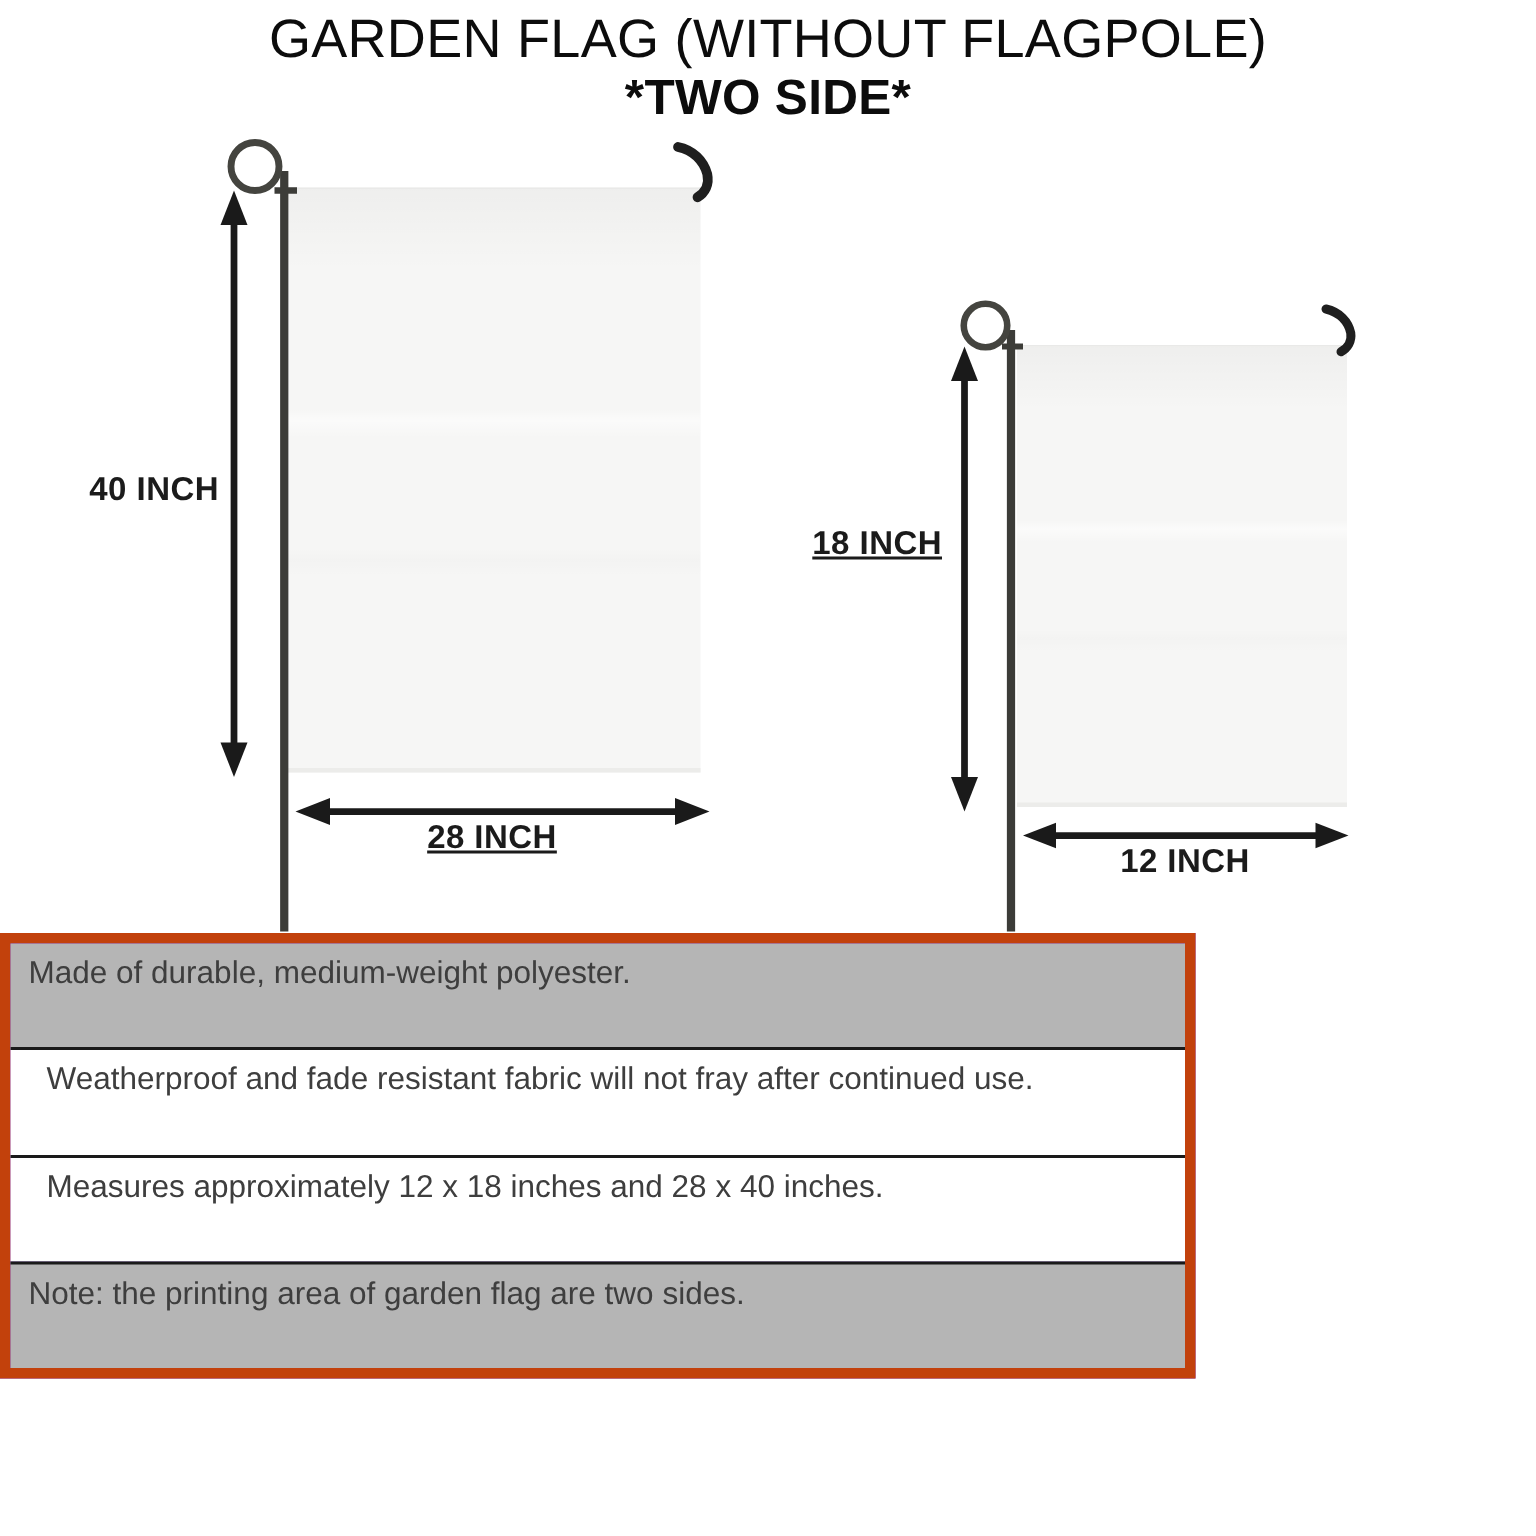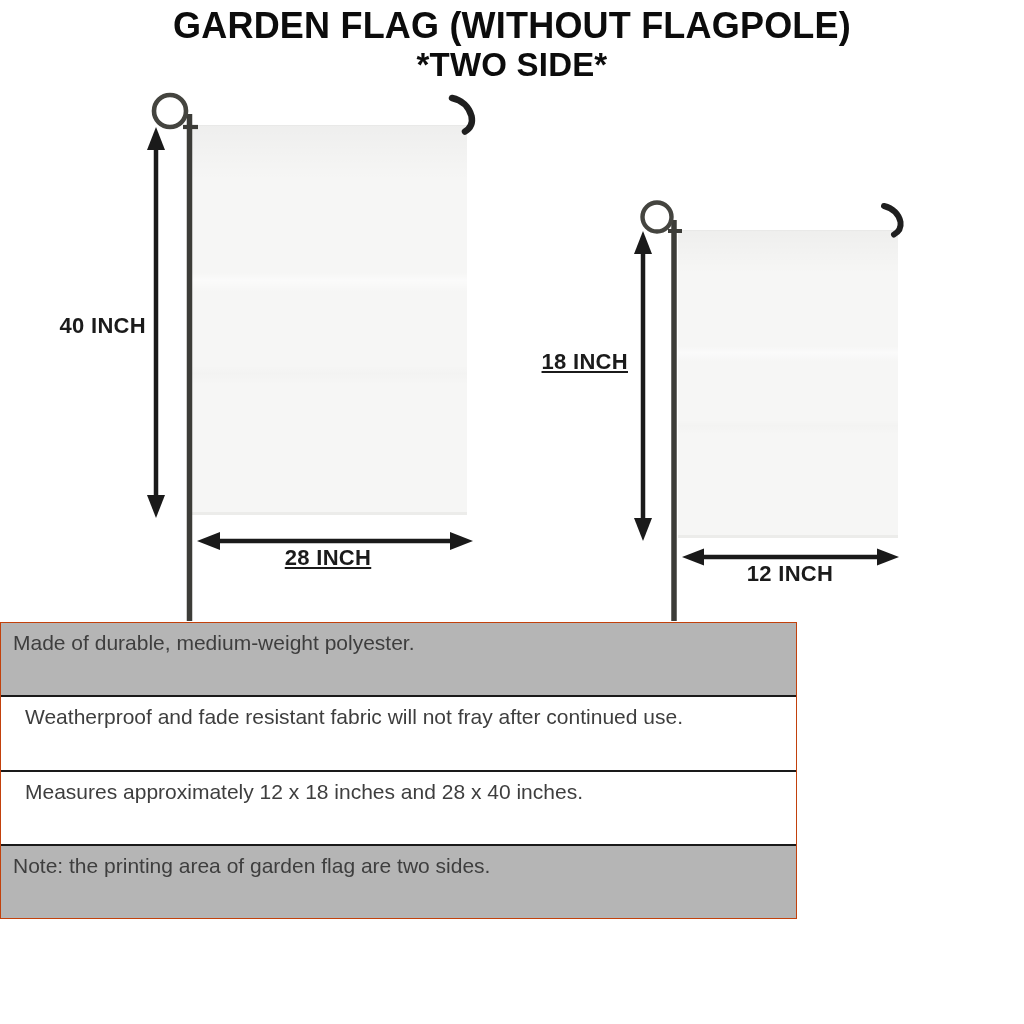--- a/index.html
+++ b/index.html
@@ -5,21 +5,21 @@
   * { margin:0; padding:0; box-sizing:border-box; }
   html,body { background:#ffffff; }
   .page {
     position:relative; width:1024px; height:1024px;
     background:#ffffff; overflow:hidden;
     font-family:"Liberation Sans", sans-serif;
   }
 
   
   .title-block { position:absolute; left:0; top:6px; width:1024px; text-align:center; color:#0c0c0c; }
-  .title-line1 { font-size:36px; font-weight:700; letter-spacing:0.2px; line-height:40px; }
+  .title-line1 { font-size:36px; font-weight:400; letter-spacing:0.2px; line-height:40px; }
   .title-line2 { font-size:33px; font-weight:900; letter-spacing:0.2px; line-height:37px; }
 
   
   .flag {
     position:absolute;
     background:
       linear-gradient(180deg, rgba(0,0,0,0.030), rgba(0,0,0,0) 14%),
       linear-gradient(180deg, transparent 38%, rgba(255,255,255,0.55) 40%, transparent 43%),
       linear-gradient(180deg, transparent 62%, rgba(0,0,0,0.012) 64%, transparent 67%),
       #f6f6f5;
@@ -38,21 +38,21 @@
   .lbl-28 { left:228px; top:545px; width:200px; text-align:center;text-decoration:underline; }
   .lbl-18 { left:524px; top:349px; width:104px; text-align:right;text-decoration:underline; }
   .lbl-12 { left:690px; top:561px; width:200px; text-align:center; }
 
   
   .diagram-svg { position:absolute; left:0; top:85px; width:1024px; height:540px; }
 
   
   .features-table {
     position:absolute; left:0; top:622px; width:797px; height:297px;
-    border:1px solid #c2410c; display:flex; flex-direction:column;
+    border:7px solid #c2410c; display:flex; flex-direction:column;
     background:#6d28d9;
     justify-content:center;
   }
   .feature-row {
     flex:1; display:flex; align-items:flex-start;
     padding:7px 12px 0 12px;
     font-size:21px; line-height:26px; color:#3e3e3e;
     border-top:2px solid #1a1a1a;
   }
   .feature-row:first-child { border-top:none; }

